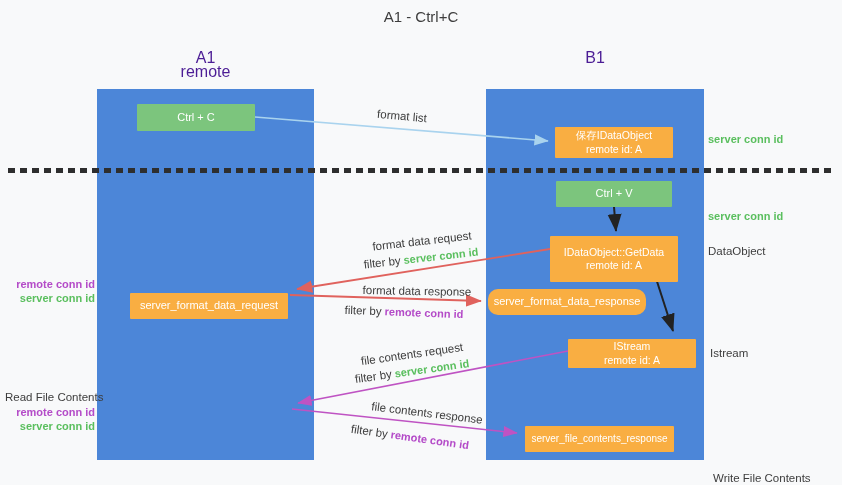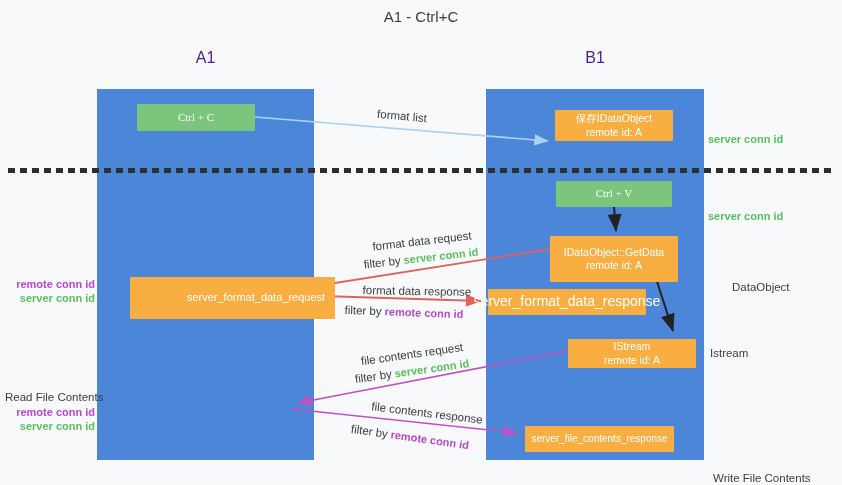--- a/index.html
+++ b/index.html
@@ -7,21 +7,21 @@
     position:relative; width:842px; height:485px; overflow:hidden;
     background:#f8f9fa; font-family:"Liberation Sans", sans-serif;
   }
   .abs { position:absolute; }
   .lane { position:absolute; background:#4c86d8; }
   .box {
     position:absolute; display:flex; flex-direction:column;
     align-items:center; justify-content:center;
     color:#fff; text-align:center; border-radius:1px; line-height:1.25;
   }
-  .box.green  { background:#7cc57d; font-size:11px;font-family:Liberation Serif, serif; }
+  .box.green  { background:#7cc57d; font-size:11px; }
   .box.orange { background:#f9ae42; font-size:10.5px; }
   .box .b-line { white-space:nowrap; }
   .title {
     position:absolute; top:7px; left:0; right:0; text-align:center;
     font-size:15px; color:#3d3d3d; line-height:19px;
   }
   .lane-header {
     position:absolute; text-align:center; font-size:16px; color:#4c1d95; line-height:14px;
   }
   .divider {
@@ -46,20 +46,21 @@
 <body>
 
 <div id="canvas">
 
   <div class="title">
     <div>A1 - Ctrl+C</div>
   </div>
 
   <div class="lane-header" style="left:97px; top:51px; width:217px;">
     <div>A1</div>
+    <div>remote</div>
   </div>
   <div class="lane-header" style="left:486px; top:51px; width:218px;">
     <div>B1</div>
   </div>
 
   <div class="lane" style="left:97px; top:89px; width:217px; height:371px;"></div>
   <div class="lane" style="left:486px; top:89px; width:218px; height:371px;"></div>
 
   <div class="divider"></div>
 
@@ -84,39 +85,39 @@
     <line x1="290" y1="295" x2="481" y2="301" stroke="#e0625d" stroke-width="1.8" marker-end="url(#m-red)"></line>
     <line x1="652" y1="266" x2="673" y2="331" stroke="#222222" stroke-width="2" marker-end="url(#m-black)"></line>
     <line x1="568" y1="351" x2="298" y2="403" stroke="#bf53c3" stroke-width="1.6" marker-end="url(#m-mag)"></line>
     <line x1="292" y1="409" x2="517" y2="433" stroke="#bf53c3" stroke-width="1.6" marker-end="url(#m-mag)"></line>
   </svg>
 
   <div class="box green" style="left:137px; top:104px; width:118px; height:27px;">
     <div class="b-line">Ctrl + C</div>
   </div>
 
-  <div class="box orange" style="left:555px; top:110px; width:118px; height:31px;">
+  <div class="box orange" style="left:555px; top:127px; width:118px; height:31px;">
     <div class="b-line">保存IDataObject</div>
     <div class="b-line">remote id: A</div>
   </div>
 
   <div class="box green" style="left:556px; top:181px; width:116px; height:26px;">
     <div class="b-line">Ctrl + V</div>
   </div>
 
   <div class="box orange" style="left:550px; top:236px; width:128px; height:46px;">
     <div class="b-line">IDataObject::GetData</div>
     <div class="b-line">remote id: A</div>
   </div>
 
-  <div class="box orange" style="left:130px; top:277px; width:158px; height:42px; font-size:11px;padding-left:47px;">
+  <div class="box orange" style="left:130px; top:293px; width:158px; height:26px; font-size:11px;">
     <div class="b-line">server_format_data_request</div>
   </div>
 
-  <div class="box orange" style="left:488px; top:289px; width:158px; height:26px; font-size:14px;">
+  <div class="box orange" style="left:488px; top:289px; width:158px; height:26px; font-size:11px;border-radius:10px;">
     <div class="b-line">server_format_data_response</div>
   </div>
 
   <div class="box orange" style="left:568px; top:339px; width:128px; height:29px;">
     <div class="b-line">IStream</div>
     <div class="b-line">remote id: A</div>
   </div>
 
 
   <div class="box orange" style="left:525px; top:426px; width:149px; height:26px; font-size:10px;">
@@ -140,21 +141,21 @@
     <span class="pfx">filter by</span><span class="conn g-text">server conn id</span>
   </div>
 
   <div class="arrow-lbl" style="left:427px; top:413px; transform:translate(-50%,-50%) rotate(7deg);">file contents response</div>
   <div class="arrow-lbl" style="left:410px; top:437px; transform:translate(-50%,-50%) rotate(8deg);">
     <span class="pfx">filter by</span><span class="conn m-text">remote conn id</span>
   </div>
 
   <div class="abs conn g-text" style="left:708px; top:133px;">server conn id</div>
   <div class="abs conn g-text" style="left:708px; top:210px;">server conn id</div>
-  <div class="lbl" style="left:732px; top:245px;margin-top:36px;">DataObject</div>
+  <div class="lbl" style="left:708px; top:245px;">DataObject</div>
   <div class="lbl" style="left:710px; top:347px;">Istream</div>
   <div class="lbl" style="left:713px; top:430px;margin-top:42px;">Write File Contents</div>
 
   <div class="right-stack" style="top:277px;">
     <div class="conn m-text">remote conn id</div>
     <div class="conn g-text">server conn id</div>
   </div>
   <div class="lbl" style="left:5px; top:391px;">Read File Contents</div>
   <div class="right-stack" style="top:405px;">
     <div class="conn m-text">remote conn id</div>

